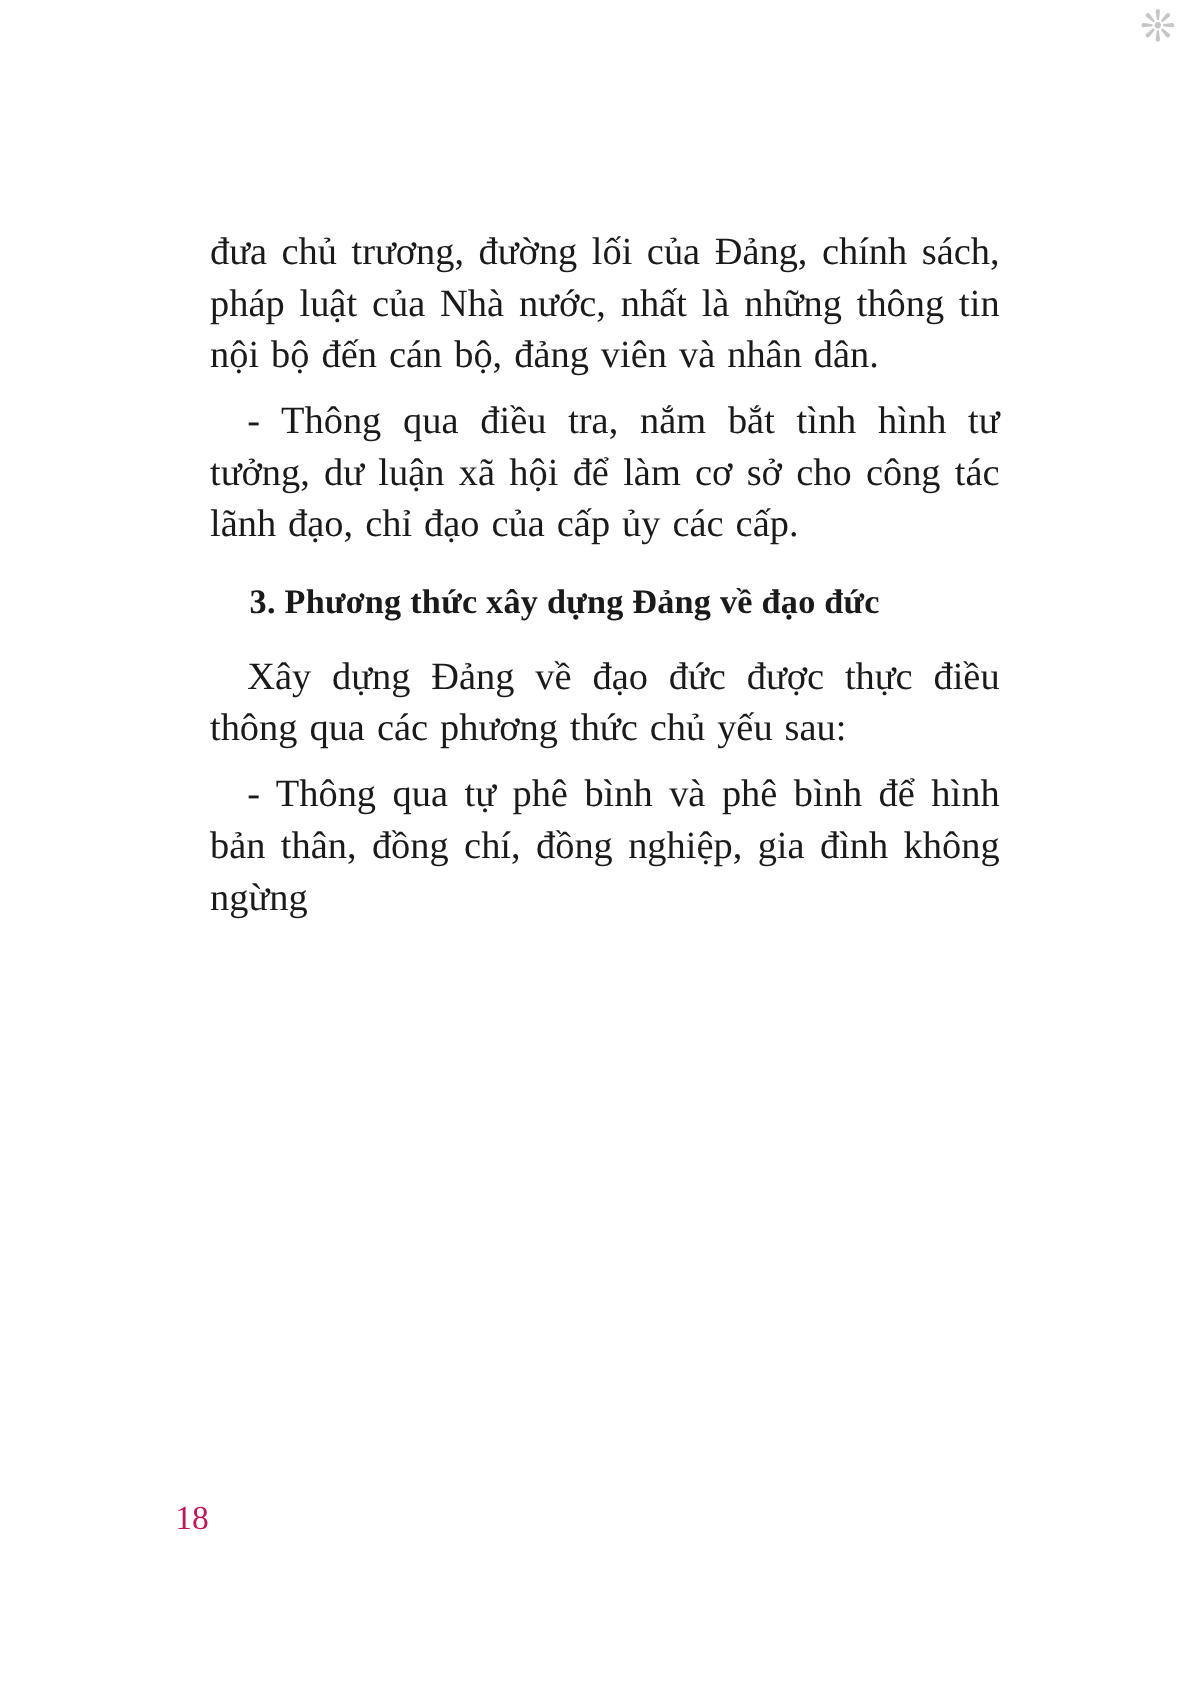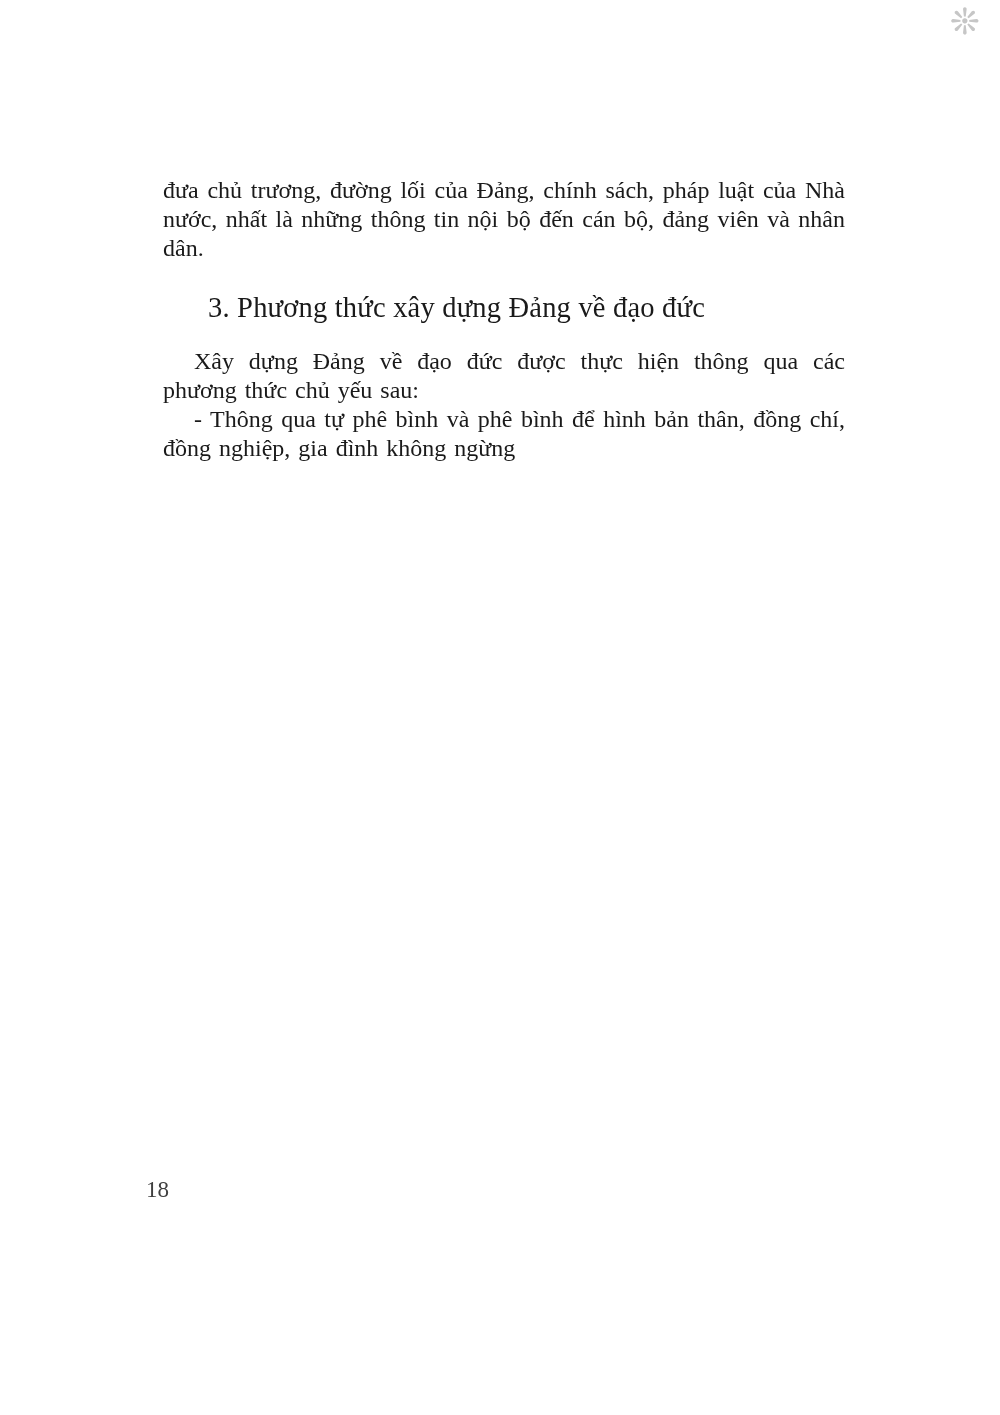--- a/index.html
+++ b/index.html
@@ -25,63 +25,64 @@
     color: #c6c6c6;
     user-select: none;
   }
   .text-block {
     position: absolute;
     left: 163px;
     top: 176px;
     width: 682px;
   }
   .text-block p.body {
-    margin: 0;
-    font-size: 24px;
-    line-height: 29px;
+    margin: 12px;
+    font-size: 32px;
+    line-height: 43px;
     text-align: justify;
     text-indent: 31px;
     word-spacing: 2px;
   }
   .text-block p.body.continuation {
     text-indent: 0;
   }
   .text-block h2.section-heading {
     margin: 23px 0 18px 0;
     font-size: 28.5px;
     line-height: 43px;
-    font-weight: normal;
+    font-weight: bold;
     text-indent: 45px;
     letter-spacing: 0.2px;
   }
   .page-number {
     position: absolute;
     left: 146px;
-    top: 1172px;
-    font-size: 23px;
+    top: 1248px;
+    font-size: 28px;
     line-height: 36px;
-    color: #404040;
+    color: #be185d;
   }
 </style>
 </head>
 <body>
 
 <div class="page">
 
   <span class="corner-ornament" style="color: rgb(198, 198, 198);">❊</span>
 
   <main class="text-block">
 
     <p class="body continuation">đưa chủ trương, đường lối của Đảng, chính sách, pháp luật của Nhà nước, nhất là những thông tin nội bộ đến cán bộ, đảng viên và nhân dân.</p>
 
+    <p class="body">- Thông qua điều tra, nắm bắt tình hình tư tưởng, dư luận xã hội để làm cơ sở cho công tác lãnh đạo, chỉ đạo của cấp ủy các cấp.</p>
 
 
     <h2 class="section-heading">3. Phương thức xây dựng Đảng về đạo đức</h2>
 
-    <p class="body">Xây dựng Đảng về đạo đức được thực hiện thông qua các phương thức chủ yếu sau:</p>
+    <p class="body">Xây dựng Đảng về đạo đức được thực điều thông qua các phương thức chủ yếu sau:</p>
 
 
 
     <p class="body">- Thông qua tự phê bình và phê bình để hình bản thân, đồng chí, đồng nghiệp, gia đình không ngừng</p>
 
   </main>
 
   <div class="page-number">18</div>
 
 </div>

